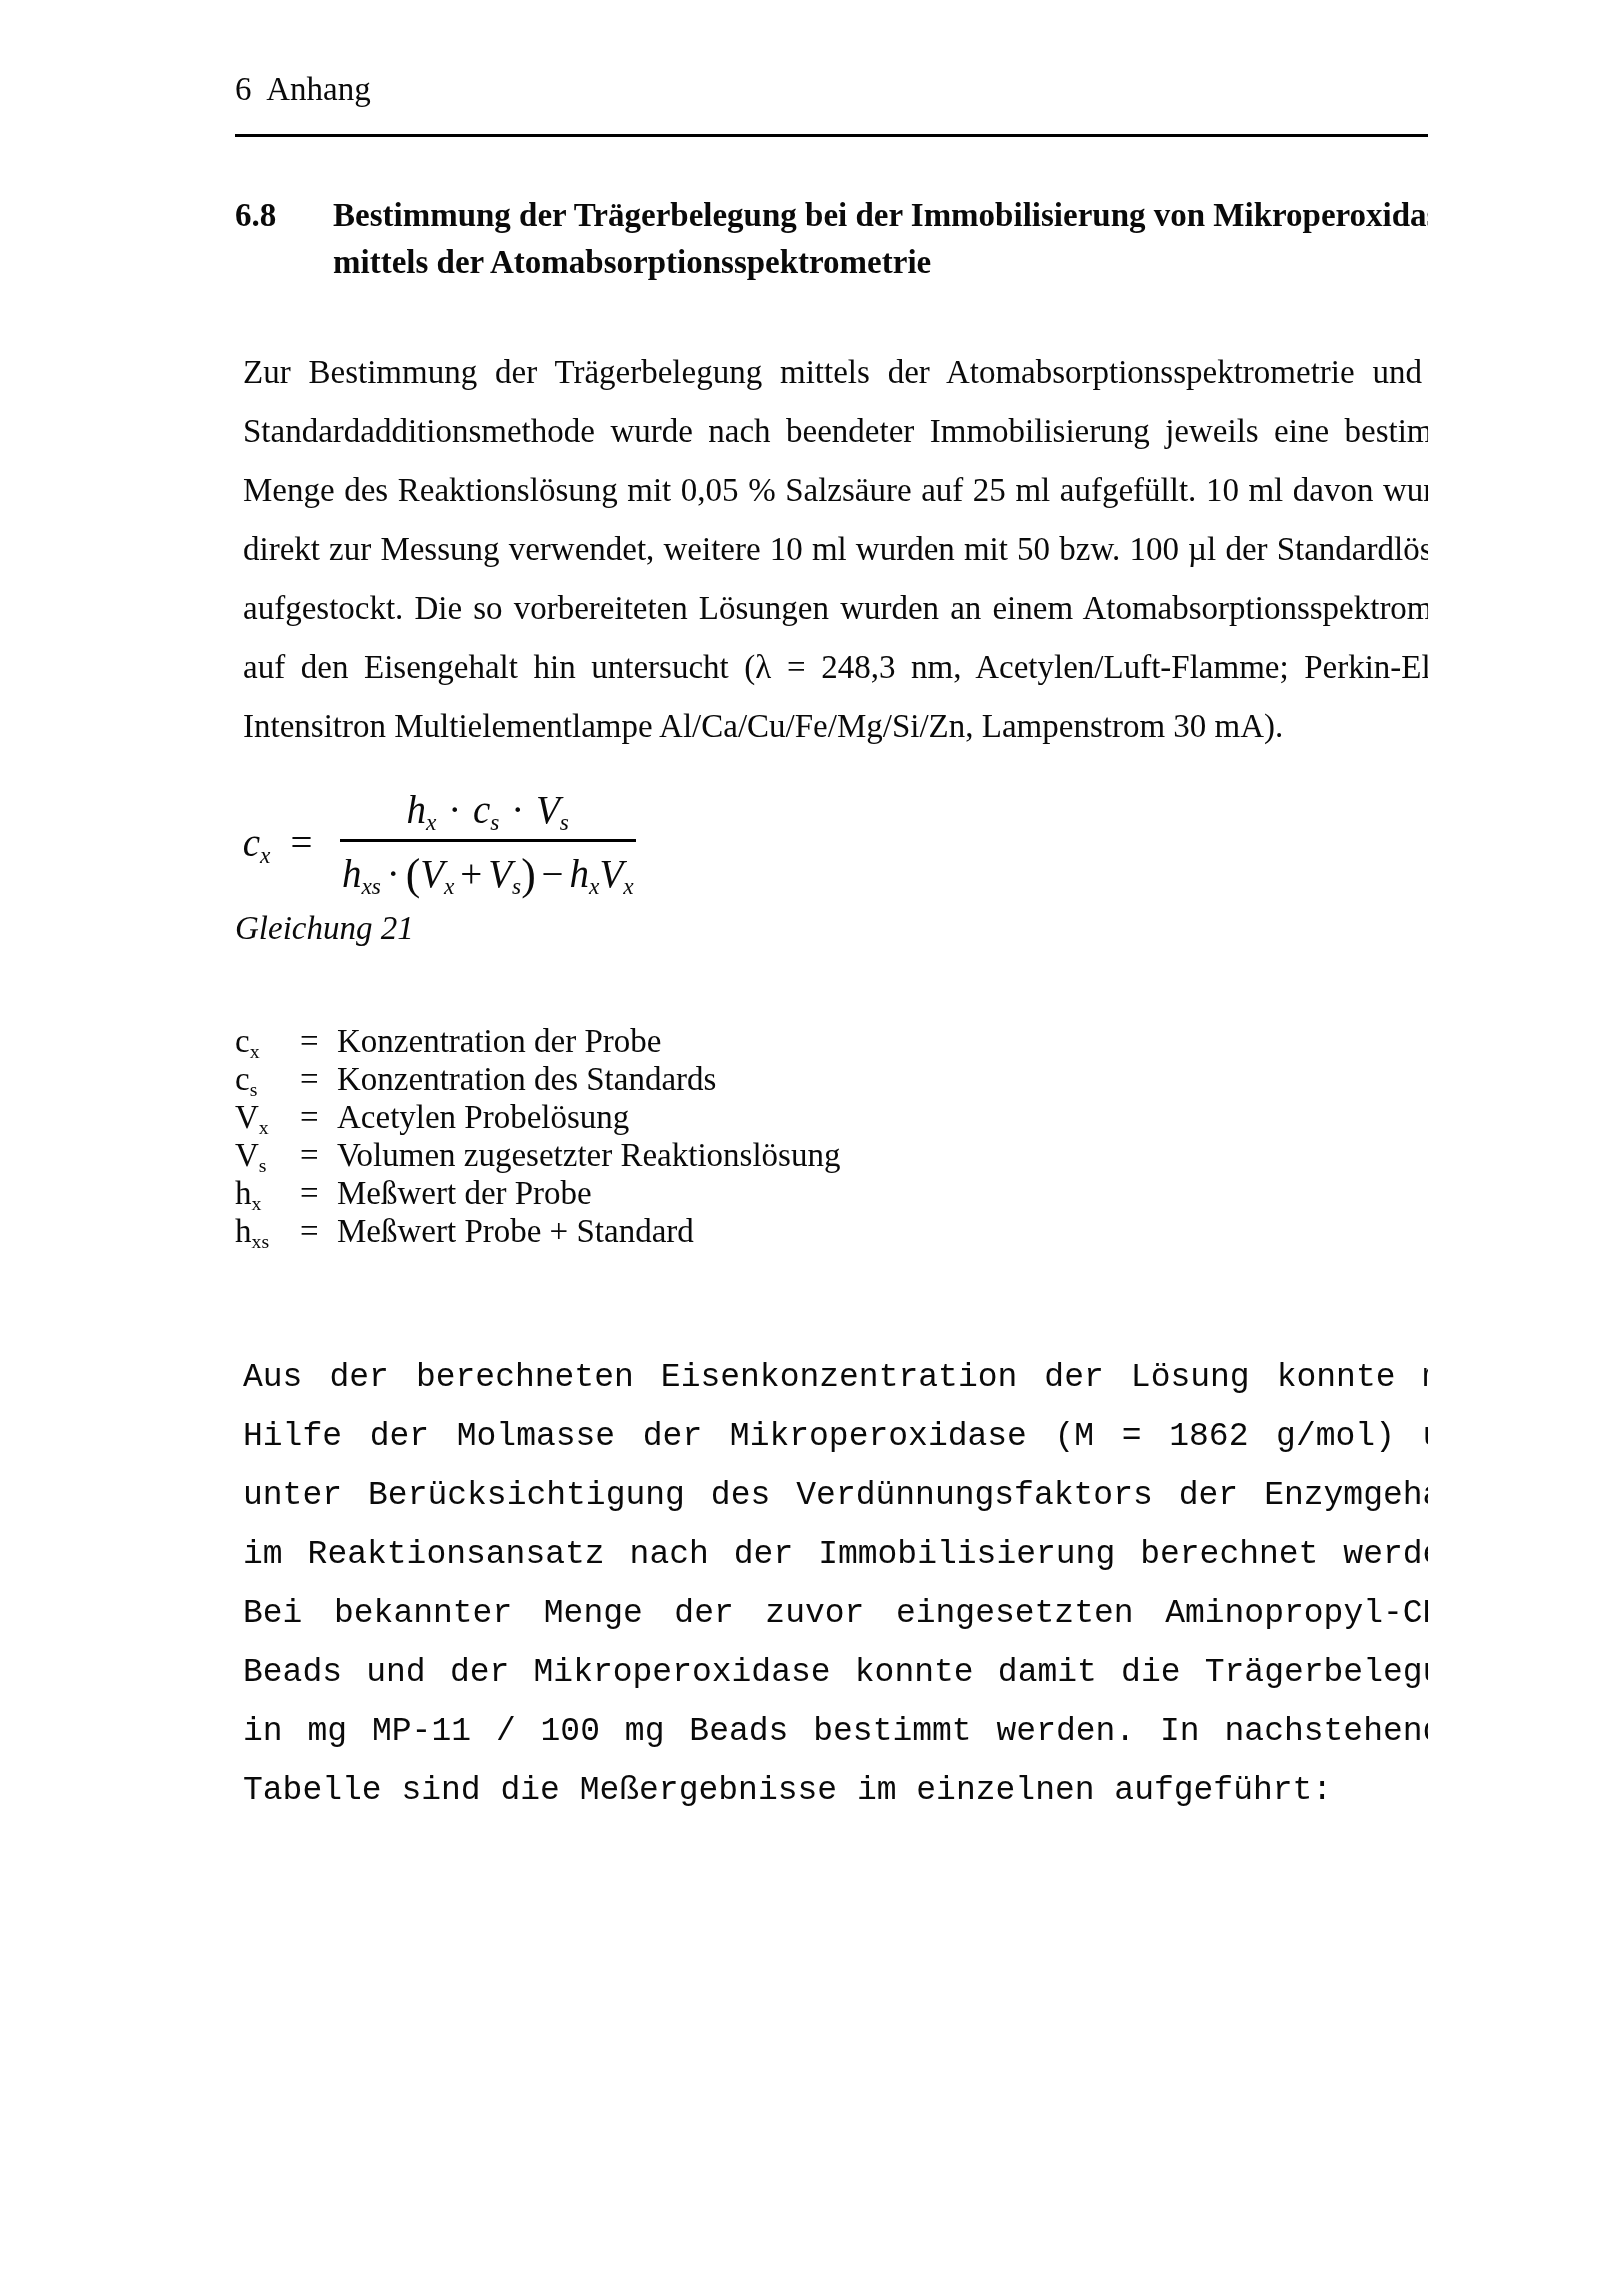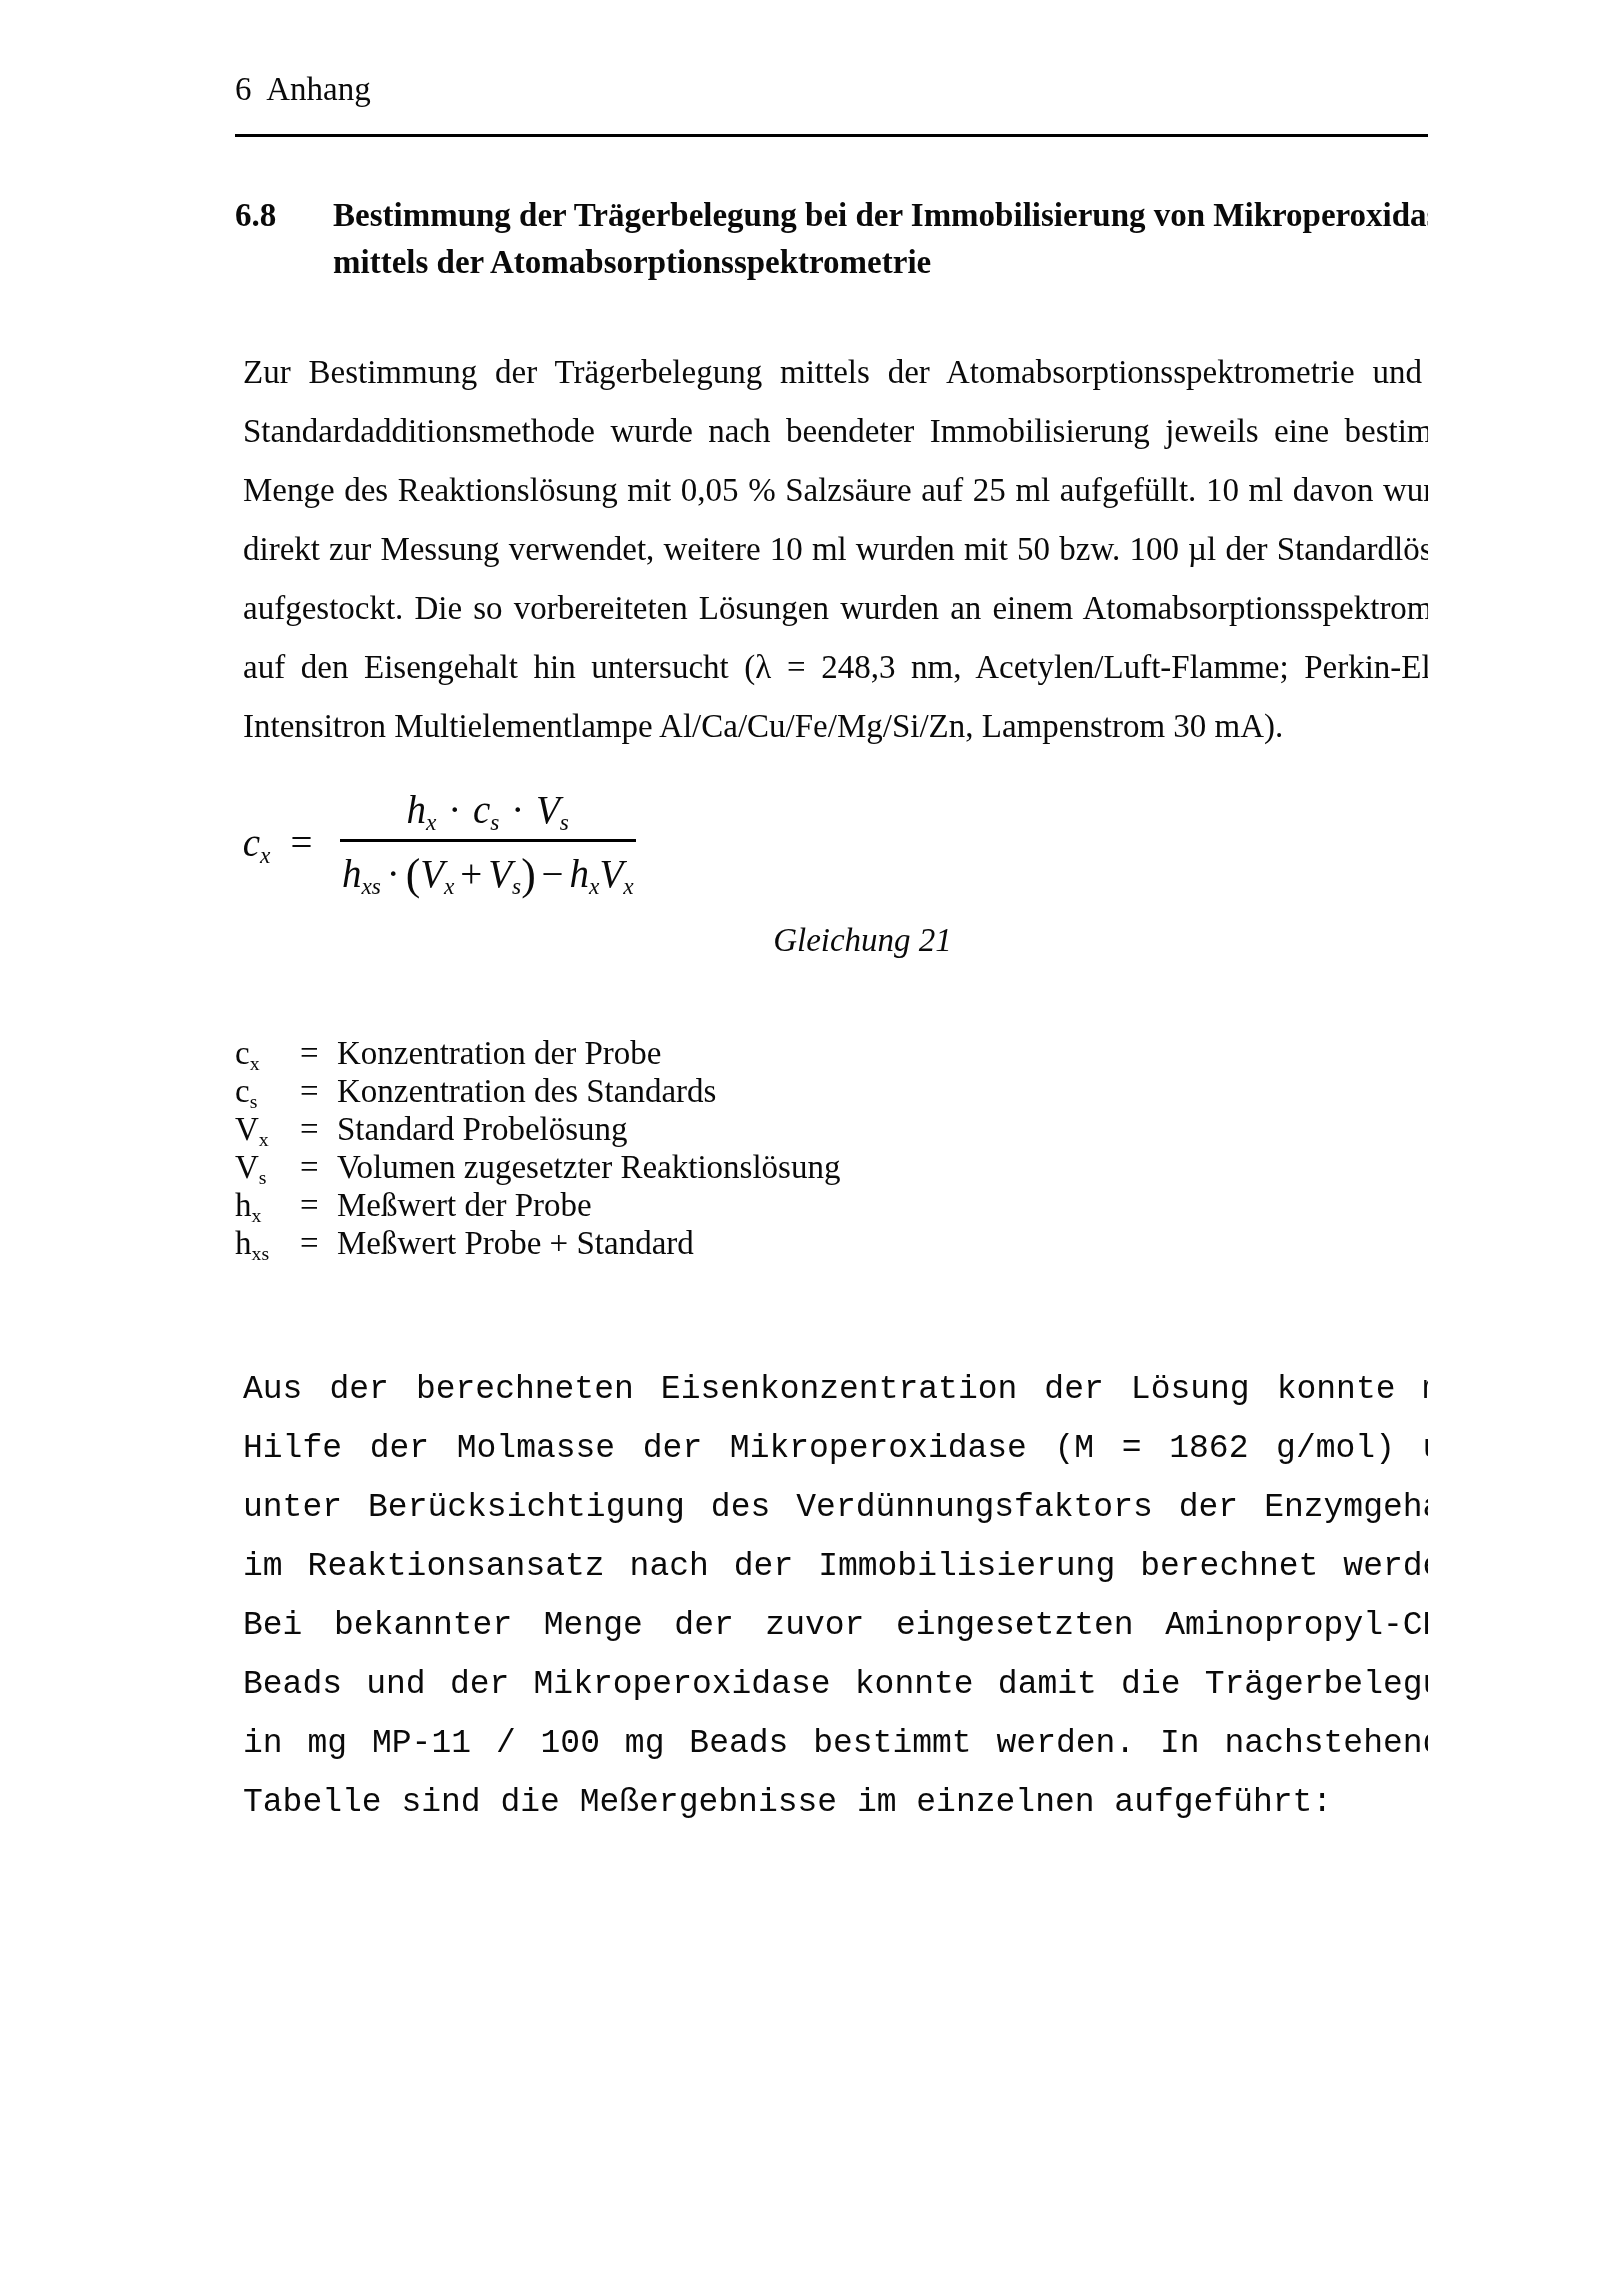--- a/index.html
+++ b/index.html
@@ -48,21 +48,21 @@
   .eq-lhs{margin-right:3.9px;}
   .eq-equals{margin:0 13.7px 0 13.7px;}
   .frac{display:inline-flex;flex-direction:column;align-items:center;margin-left:11.8px;}
   .frac .num{padding:0 7.8px 7.8px 7.8px;display:flex;align-items:center;}
   .frac .den{border-top:3.9px solid #000;padding:7.8px 2px 0 2px;display:flex;align-items:center;}
   .op{margin:0 11.8px;font-style:normal;}
   .op.tight{margin:0 5.9px;}
   .paren{font-style:normal;font-size:1.12em;}
 
   .eq-label{
-    margin-top:23px;text-align:center;
+    margin-top:11px;text-align:left;
     font-style:italic;font-size:33px;line-height:39px;
   }
 
   
   .definitions{margin-top:74px;font-size:33px;line-height:38px;}
   .def-row{display:grid;grid-template-columns:65px 37px auto;}
   .def-sym{}
   .def-eq{}
   .def-desc{}
 </style>
@@ -120,21 +120,21 @@
         <span class="def-desc">Konzentration der Probe</span>
       </div>
       <div class="def-row">
         <span class="def-sym"><span>c</span><sub>s</sub></span>
         <span class="def-eq">=</span>
         <span class="def-desc">Konzentration des Standards</span>
       </div>
       <div class="def-row">
         <span class="def-sym"><span>V</span><sub>x</sub></span>
         <span class="def-eq">=</span>
-        <span class="def-desc">Standard Probelösung</span>
+        <span class="def-desc">Acetylen Probelösung</span>
       </div>
       <div class="def-row">
         <span class="def-sym"><span>V</span><sub>s</sub></span>
         <span class="def-eq">=</span>
         <span class="def-desc">Volumen zugesetzter Reaktionslösung</span>
       </div>
       <div class="def-row">
         <span class="def-sym"><span>h</span><sub>x</sub></span>
         <span class="def-eq">=</span>
         <span class="def-desc">Meßwert der Probe</span>

